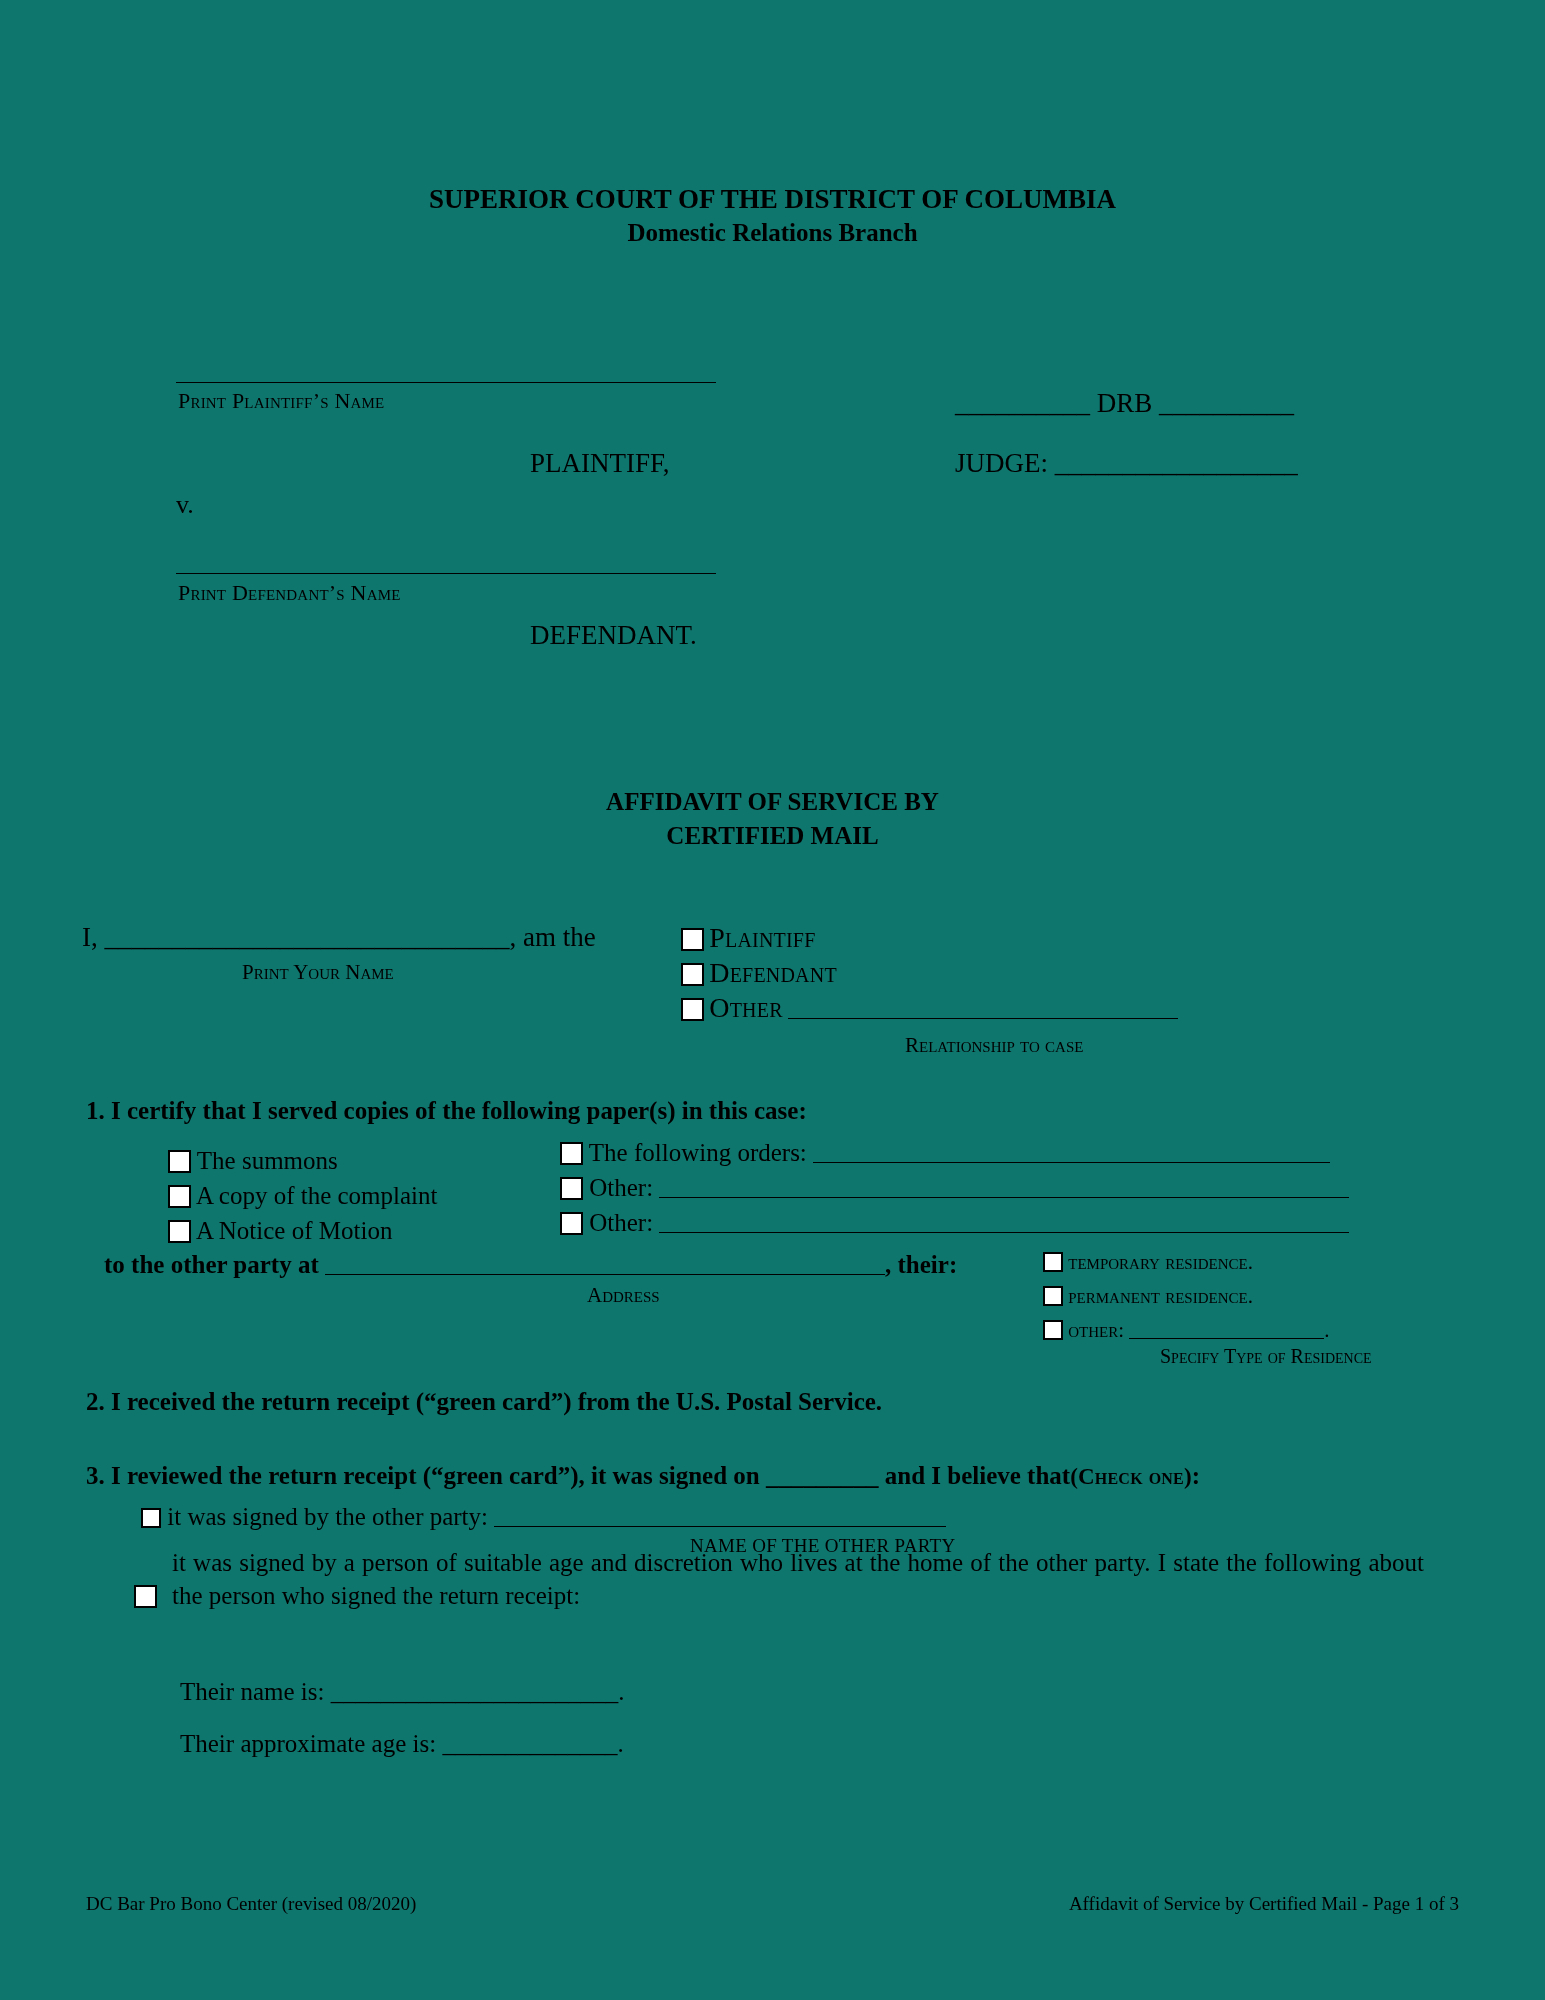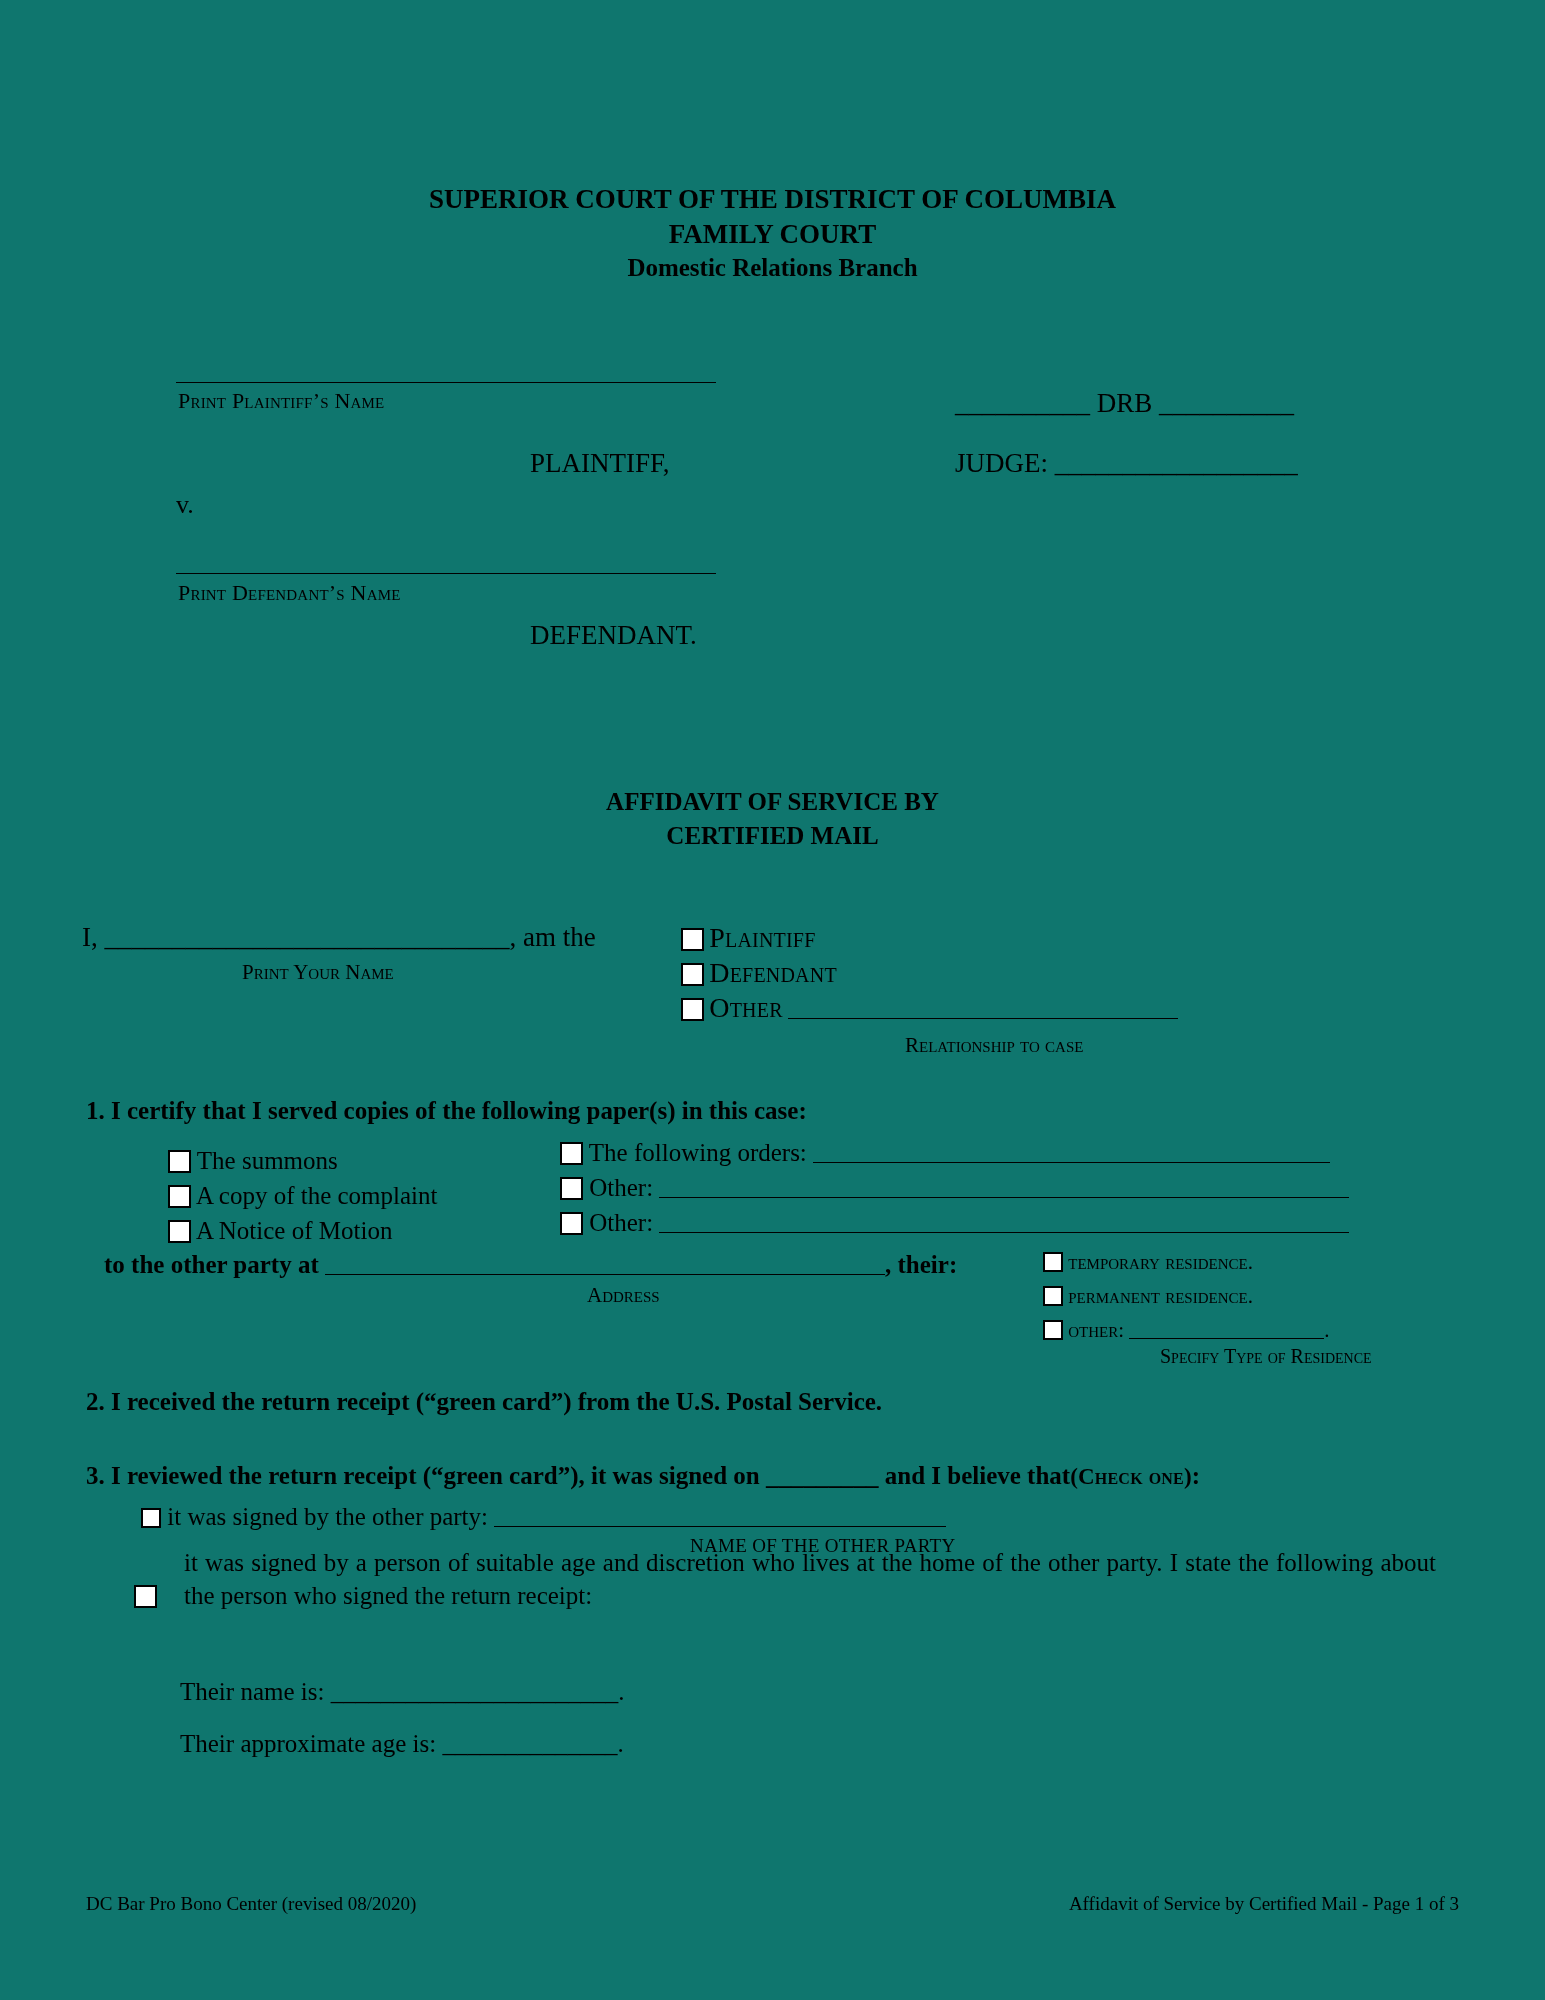--- a/index.html
+++ b/index.html
@@ -267,21 +267,20 @@
     font-size: 19px;
     letter-spacing: 0.3px;
   }
   .sec3-b {
     position: absolute;
     left: 134px;
     top: 1580px;
     width: 1290px;
     font-size: 25px;
     line-height: 1.33;
-    padding-left: 12px;
   }
   .sec3-b .cbox { margin-right: 8px; }
   .sec3-b-p {
     display: block;
     text-align: justify;
     text-align-last: left;
     padding-left: 38px;
     margin-top: -34px;
   }
   .sec3-b-cb {
@@ -318,21 +317,20 @@
     font-size: 19px;
   }
 </style>
 </head>
 <body>
 
 <div class="page">
 
   <div class="court-header">
     <div class="l1">SUPERIOR COURT OF THE DISTRICT OF COLUMBIA</div>
-    <div class="l2">FAMILY COURT</div>
     <div class="l3">Domestic Relations Branch</div>
   </div>
 
   <div class="caption">
 
     <div class="cap-plaintiff-rule"></div>
     <div class="cap-plaintiff-label sc">Print Plaintiff’s Name</div>
     <div class="cap-plaintiff-word">PLAINTIFF,</div>
 
     <div class="cap-v">v.</div>

